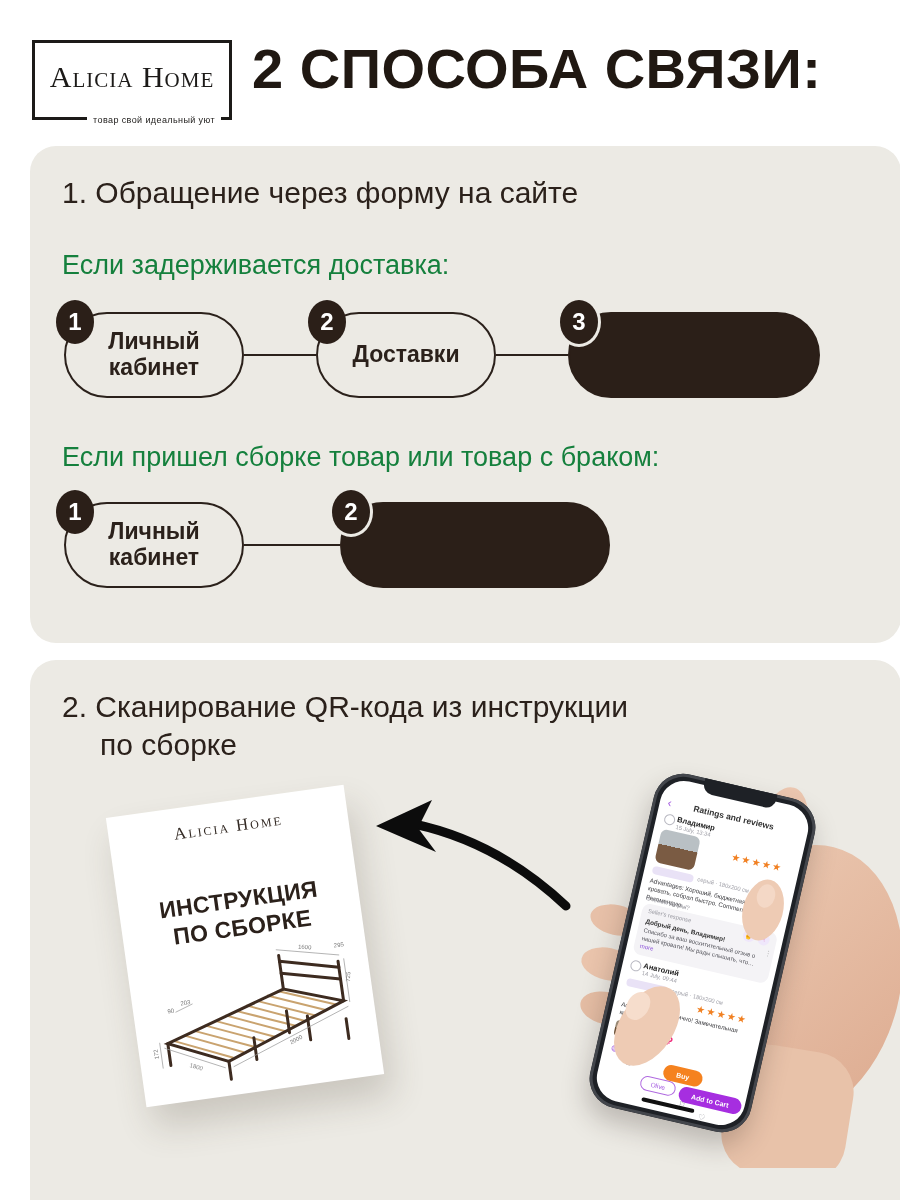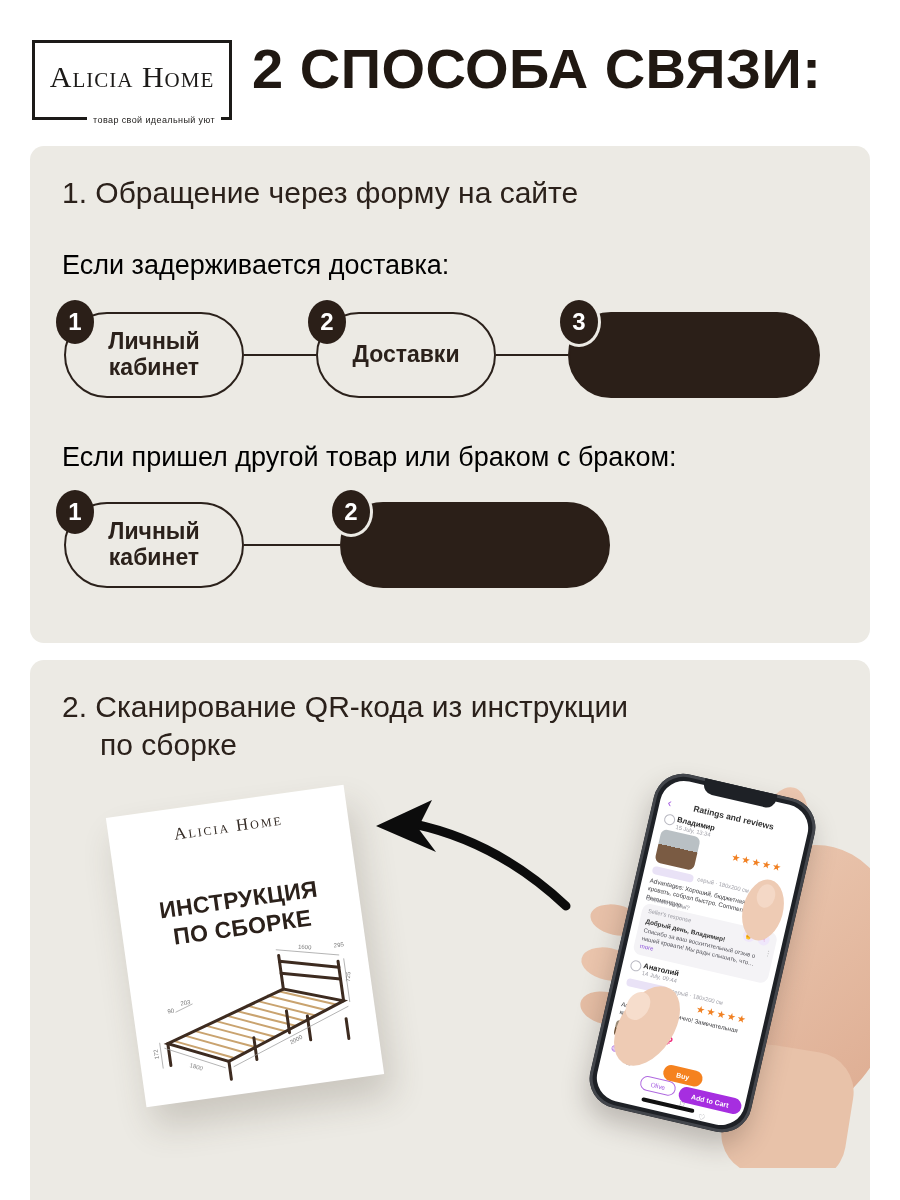--- a/index.html
+++ b/index.html
@@ -18,25 +18,25 @@
   }
   .logo-tagline{
     position:absolute;right:8px;bottom:-8px;background:#ffffff;padding:0 6px;
     font-size:9px;letter-spacing:.4px;color:#1c1a18;white-space:nowrap;
   }
   .main-title{
     position:absolute;left:252px;top:36px;width:640px;
     font-size:56px;font-weight:bold;letter-spacing:.5px;color:#201812;
   }
   
-  .card{position:absolute;left:30px;width:840px;background:#eceae4;border-radius:14px;}
+  .card{position:absolute;left:30px;width:840px;background:#eceae4;border-radius:26px;padding-left:31px;}
   .card1{top:146px;height:497px;}
   .card2{top:660px;height:632px;overflow:hidden;}
   .sec-heading{position:absolute;left:32px;font-size:30px;color:#2b211b;}
-  .flow-label{position:absolute;left:32px;font-size:27px;color:#000000;}
+  .flow-label{position:absolute;left:32px;font-size:27px;color:#15803d;}
   
   .flow-row{position:absolute;left:34px;display:flex;align-items:center;}
   .pill{
     position:relative;height:86px;border:2px solid #2b211b;border-radius:46px;
     display:flex;align-items:center;justify-content:center;text-align:center;
     font-size:23px;font-weight:bold;line-height:1.12;color:#2b211b;box-sizing:border-box;
   }
   .pill.filled{background:#2b1f18;border-color:#2b1f18;color:#f4f2ed;}
   .step-num{
     position:absolute;top:-14px;left:-10px;width:38px;height:44px;border-radius:50%;
@@ -132,21 +132,21 @@
     <div class="pill" style="width:180px;">
       <span class="step-num">2</span>
       <span>Доставки</span>
     </div>
     <div class="connector" style="width:72px;"></div>
     <div class="pill filled" style="width:252px;">
       <span class="step-num">3</span>
     </div>
   </div>
 
-  <div class="flow-label" style="top:296px;">Если пришел другой товар или браком с браком:</div>
+  <div class="flow-label" style="top:296px;">Если пришел сборке товар или товар с браком:</div>
   <div class="flow-row" style="top:356px;">
     <div class="pill" style="width:180px;">
       <span class="step-num">1</span>
       <span>Личный кабинет</span>
     </div>
     <div class="connector" style="width:96px;"></div>
     <div class="pill filled" style="width:270px;">
       <span class="step-num">2</span>
     </div>
   </div>

